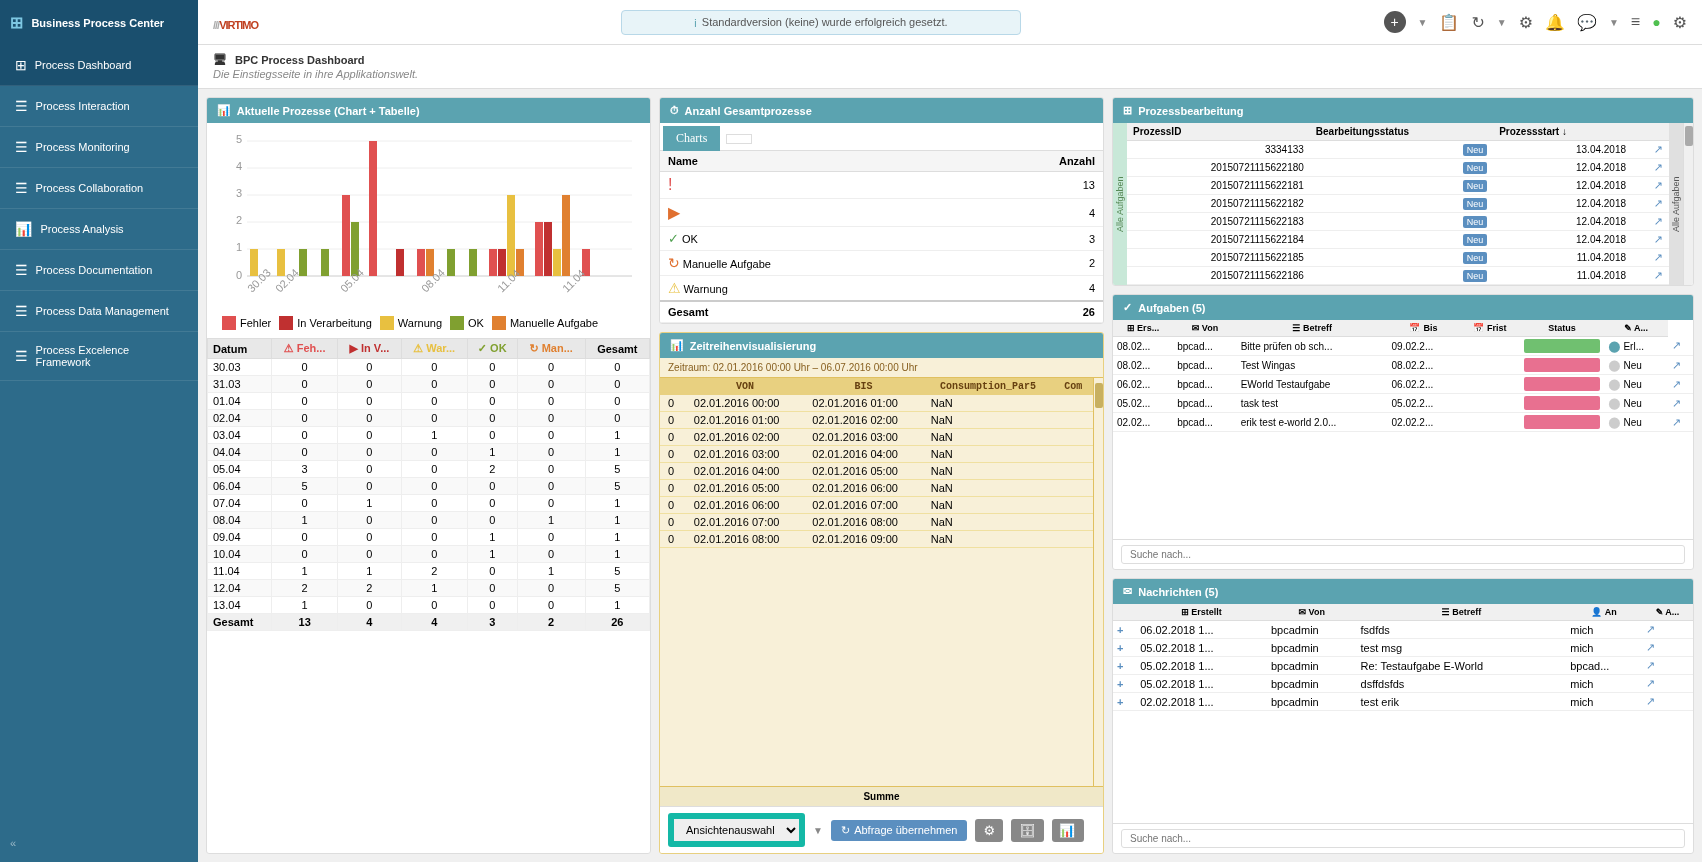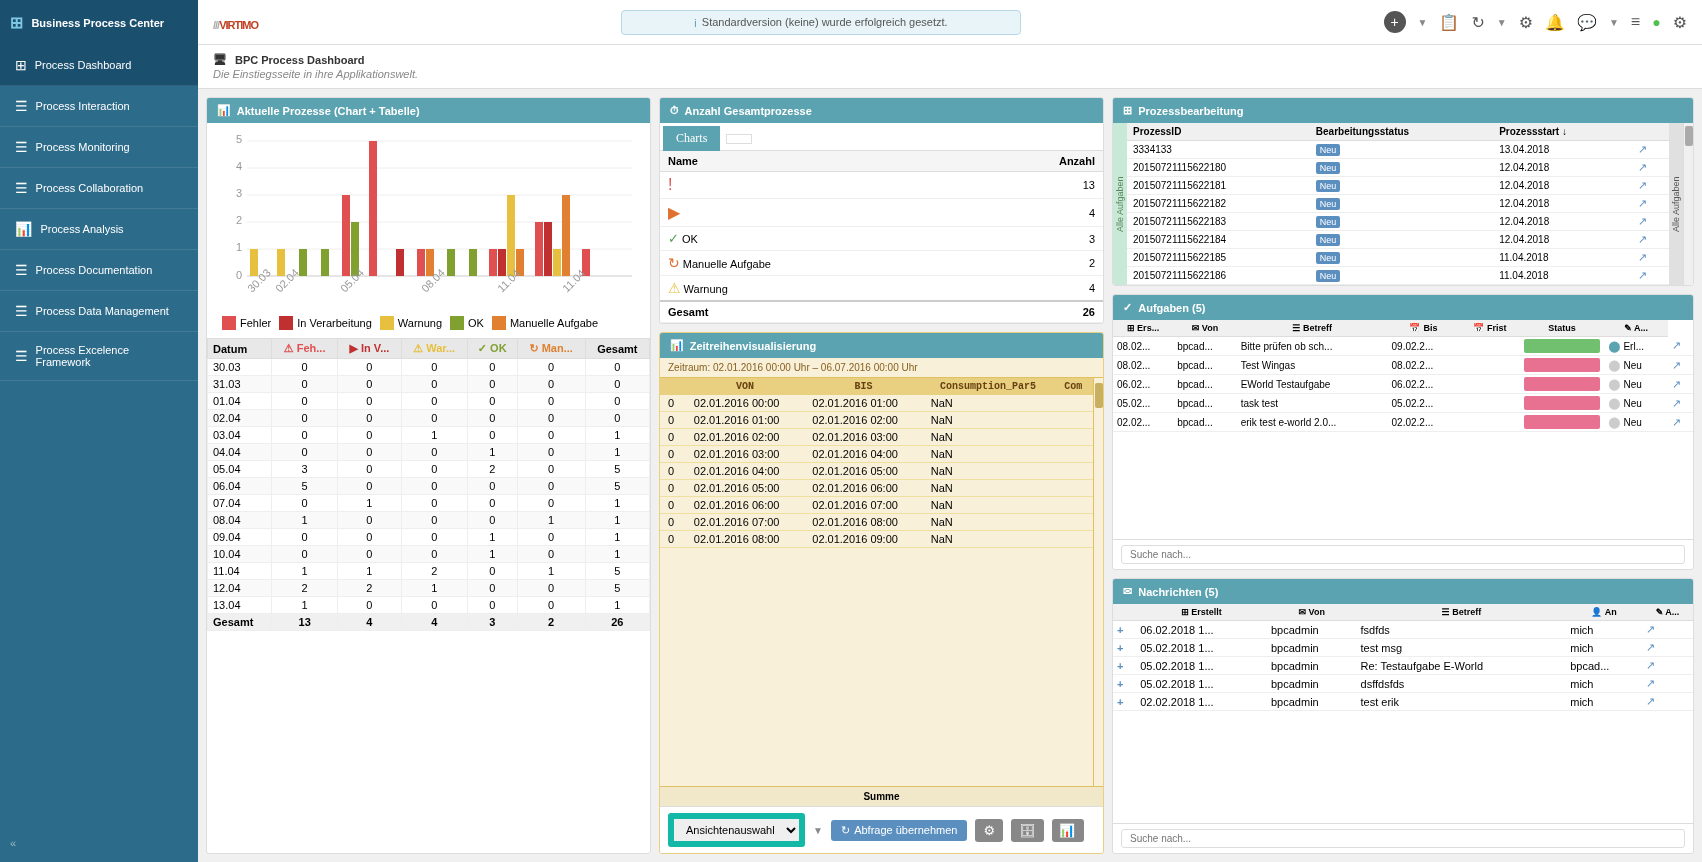--- a/index.html
+++ b/index.html
@@ -71,21 +71,21 @@
 
     
     .data-table { width: 100%; border-collapse: collapse; font-size: 10px; }
     .data-table th { background: #e8e8e8; padding: 3px 5px; border: 1px solid #ddd; }
     .data-table td { padding: 2px 5px; text-align: center; border: 1px solid #eee; }
     .data-table tr:nth-child(even) td { background: #f9f9f9; }
     .data-table .col-date { text-align: left; }
 
     .process-table { width: 100%; border-collapse: collapse; font-size: 10px; }
     .process-table th { background: #f0f0f0; padding: 3px 6px; text-align: left; border-bottom: 1px solid #ddd; font-size: 10px; }
-    .process-table td { padding: 2px 6px; border-bottom: 1px solid #eee; font-size: 10px; }
+    .process-table td { padding: 2px 6px; border-bottom: 1px solid #eee; font-size: 10px; text-align: right; }
     .process-table .status-badge { background: #5b8fc0; color: white; padding: 1px 4px; border-radius: 2px; font-size: 9px; }
     .tasks-table { width: 100%; border-collapse: collapse; font-size: 10px; }
     .tasks-table th { background: #f0f0f0; padding: 3px 4px; border-bottom: 1px solid #ddd; font-size: 9px; }
     .tasks-table td { padding: 2px 4px; border-bottom: 1px solid #eee; font-size: 10px; }
 
     .search-box { padding: 5px 8px; border-top: 1px solid #ddd; }
     .search-input { width: 100%; border: 1px solid #ddd; border-radius: 3px; padding: 3px 8px; font-size: 10px; }
     .messages-table { width: 100%; border-collapse: collapse; font-size: 10px; }
     .messages-table th { background: #f0f0f0; padding: 3px 4px; border-bottom: 1px solid #ddd; font-size: 9px; }
     .messages-table td { padding: 2px 4px; border-bottom: 1px solid #eee; }

